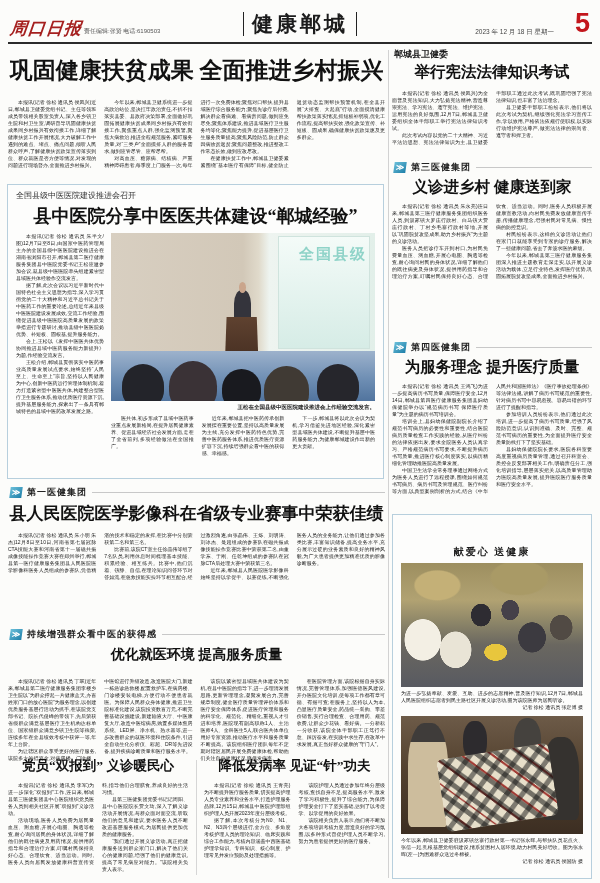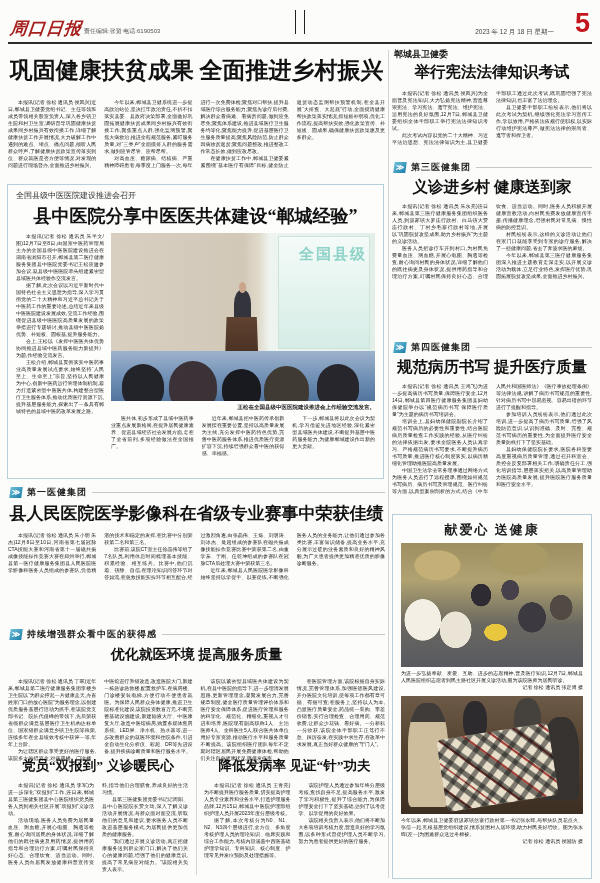--- a/index.html
+++ b/index.html
@@ -40,21 +40,21 @@
         background:#fdfdfc;box-sizing:border-box;padding:5px 8px;}
   .confbox .headline{font-size:18px;margin-top:3px;}
   .conf-flex{display:flex;gap:7px;margin-top:5px;}
   .conf-left{width:88px;height:240px;}
   .conf-right{flex:1;}
   .conf-caption{font-size:5.5px;font-weight:bold;text-align:right;margin-top:3px;color:#222;}
   .conf-below{margin-top:4px;height:52px;}
 
   .charitybox{position:absolute;top:514px;left:392px;width:200px;height:365px;border:1px solid #b7cfdd;
         box-sizing:border-box;padding:6px 8px;background:#fdfdfc;}
-  .charity-title{font-size:13px;font-weight:bold;text-align:center;font-family:"Liberation Serif",serif;letter-spacing:2px;}
+  .charity-title{font-size:10px;font-weight:bold;text-align:center;font-family:"Liberation Serif",serif;letter-spacing:2px;margin-top:24px;}
   .photo-caption{font-size:5px;line-height:7px;text-align:justify;color:#222;margin-top:3px;}
   .photo-caption .credit{display:block;text-align:right;}
 
   
   .photo{position:relative;overflow:hidden;text-align:center;}
   .photo-conf{height:168px;background:
       linear-gradient(90deg,#d8cfc1 0%,#d2c8b8 50%,#e0dacb 56%,#eef4f0 60%,#e2efe9 100%);}
   .photo-conf .screen{position:absolute;right:6px;top:4px;width:34%;height:66%;
       background:linear-gradient(180deg,#f4fbf8,#d6ece6);box-shadow:0 0 0 1px #cfe3dd;}
   .photo-conf .wm{position:absolute;right:8px;top:12px;font-size:15px;font-weight:bold;
@@ -96,20 +96,21 @@
 </head>
 <body>
 
 <div class="page">
 
   <div class="masthead">
     <div class="logo">周口日报</div>
     <div class="editinfo">责任编辑:张贤  电话:6190503</div>
     <div class="sectiontitle">
       <span class="bar"></span>
+      <span class="t">健康郸城</span>
       <span class="bar"></span>
     </div>
     <div class="dateline">2023 年 12 月 18 日  星期一</div>
     <div class="pageno">5</div>
   </div>
   <div class="mastrule"></div>
   <div class="vdivider"></div>
 
   <div class="bl headline" style="top:55px;left:8px;width:377px;font-size:23px;letter-spacing:0px;">巩固健康扶贫成果  全面推进乡村振兴</div>
   <div class="bl body-text cols4" style="top:99px;left:8px;width:377px;height:80px;">
@@ -212,21 +213,21 @@
       <p>医务人员把诊疗车开到村口,为村民免费量血压、测血糖,开展心电图、胸透等检查,耐心询问村民的身体状况,详细了解他们的既往病史及身体状况,提供用药指导和合理治疗方案,叮嘱村民保持良好心态、合理饮食、适当运动。同时,医务人员积极开展健康宣教活动,向村民免费发放健康宣传手册,传播健康理念,增强村民对常见病、慢性病的防控意识。</p>
       <p>村民纷纷表示,这样的义诊活动让他们在家门口就能享受到专家的诊疗服务,解决了一些健康问题,省去了奔波求医的麻烦。</p>
       <p>今年以来,郸城县第三医疗健康服务集团深入推进主题教育走深走实,以开展义诊活动为载体,立足行业特色,发挥医疗优势,巩固拓展脱贫攻坚成果,全面推进乡村振兴。</p>
     </div>
 
   <div class="marker" style="top:341px;left:394px;width:198px;">
     <span class="marker-icon">≫</span>
     <span class="marker-label">第四医健集团</span>
     <span class="marker-line"></span>
   </div>
-  <div class="bl headline" style="top:357px;left:392px;width:200px;font-size:15.5px;">规范病历书写  提升医疗质量</div>
+  <div class="bl headline" style="top:357px;left:392px;width:200px;font-size:15.5px;">为服务理念  提升医疗质量</div>
   <div class="bl body-text cols2" style="top:383px;left:392px;width:200px;height:126px;">
       <p>本报讯(记者 徐松 通讯员 王鸿飞)为进一步提高病历书写质量,保障医疗安全,12月14日,郸城县第四医疗健康服务集团县妇幼保健院举办以“规范病历书写 保障医疗质量”为主题的病历书写培训会。</p>
       <p>培训会上,县妇幼保健院副院长介绍了规范书写病历的必要性和重要性,结合医院病历质量检查工作实践的经验,从医疗纠纷的法律依据出发,要求全院医务人员认真学习、严格规范病历书写要求,不断提升病历书写质量,推进医疗核心制度落实,以病历精细化管理助推医院高质量发展。</p>
       <p>中国卫生法学会常务理事通过网络方式为医务人员进行了远程授课,围绕如何规范书写病历、病历书写及管理规范、医疗纠纷等方面,以典型案例剖析的方式,结合《中华人民共和国医师法》《医疗事故处理条例》等法律法规,讲解了病历书写规范的重要性,针对病历书写中容易忽视、容易出错的环节进行了提醒和指导。</p>
       <p>参加培训人员纷纷表示,他们通过此次培训,进一步提高了病历书写质量,增强了风险防范意识,认识到准确、及时、完整、规范书写病历的重要性,为全面提升医疗安全质量防线打下了坚实基础。</p>
       <p>县妇幼保健院院长要求,医院各科室要高度重视病历质量管理,通过召开科室会、质控会反复部署相关工作,明确责任分工,强化培训指导,层层落实把关,以高质量管理助力医院高质量发展,提升医院医疗服务质量和医疗安全水平。</p>
     </div>
 
   <div class="charitybox">
     <div class="charity-title">献爱心  送健康</div>

